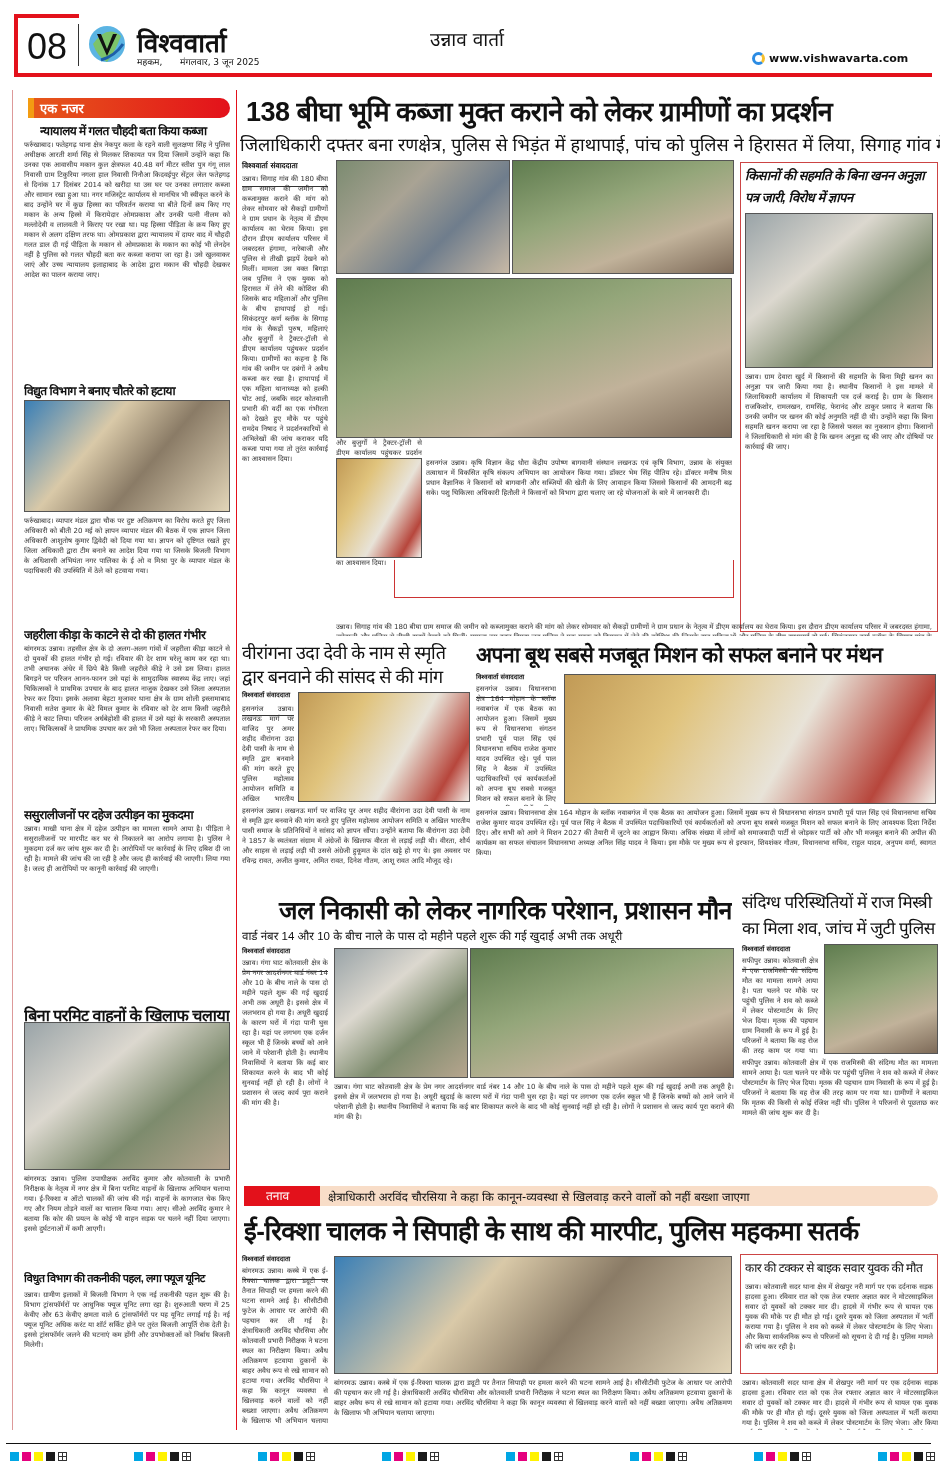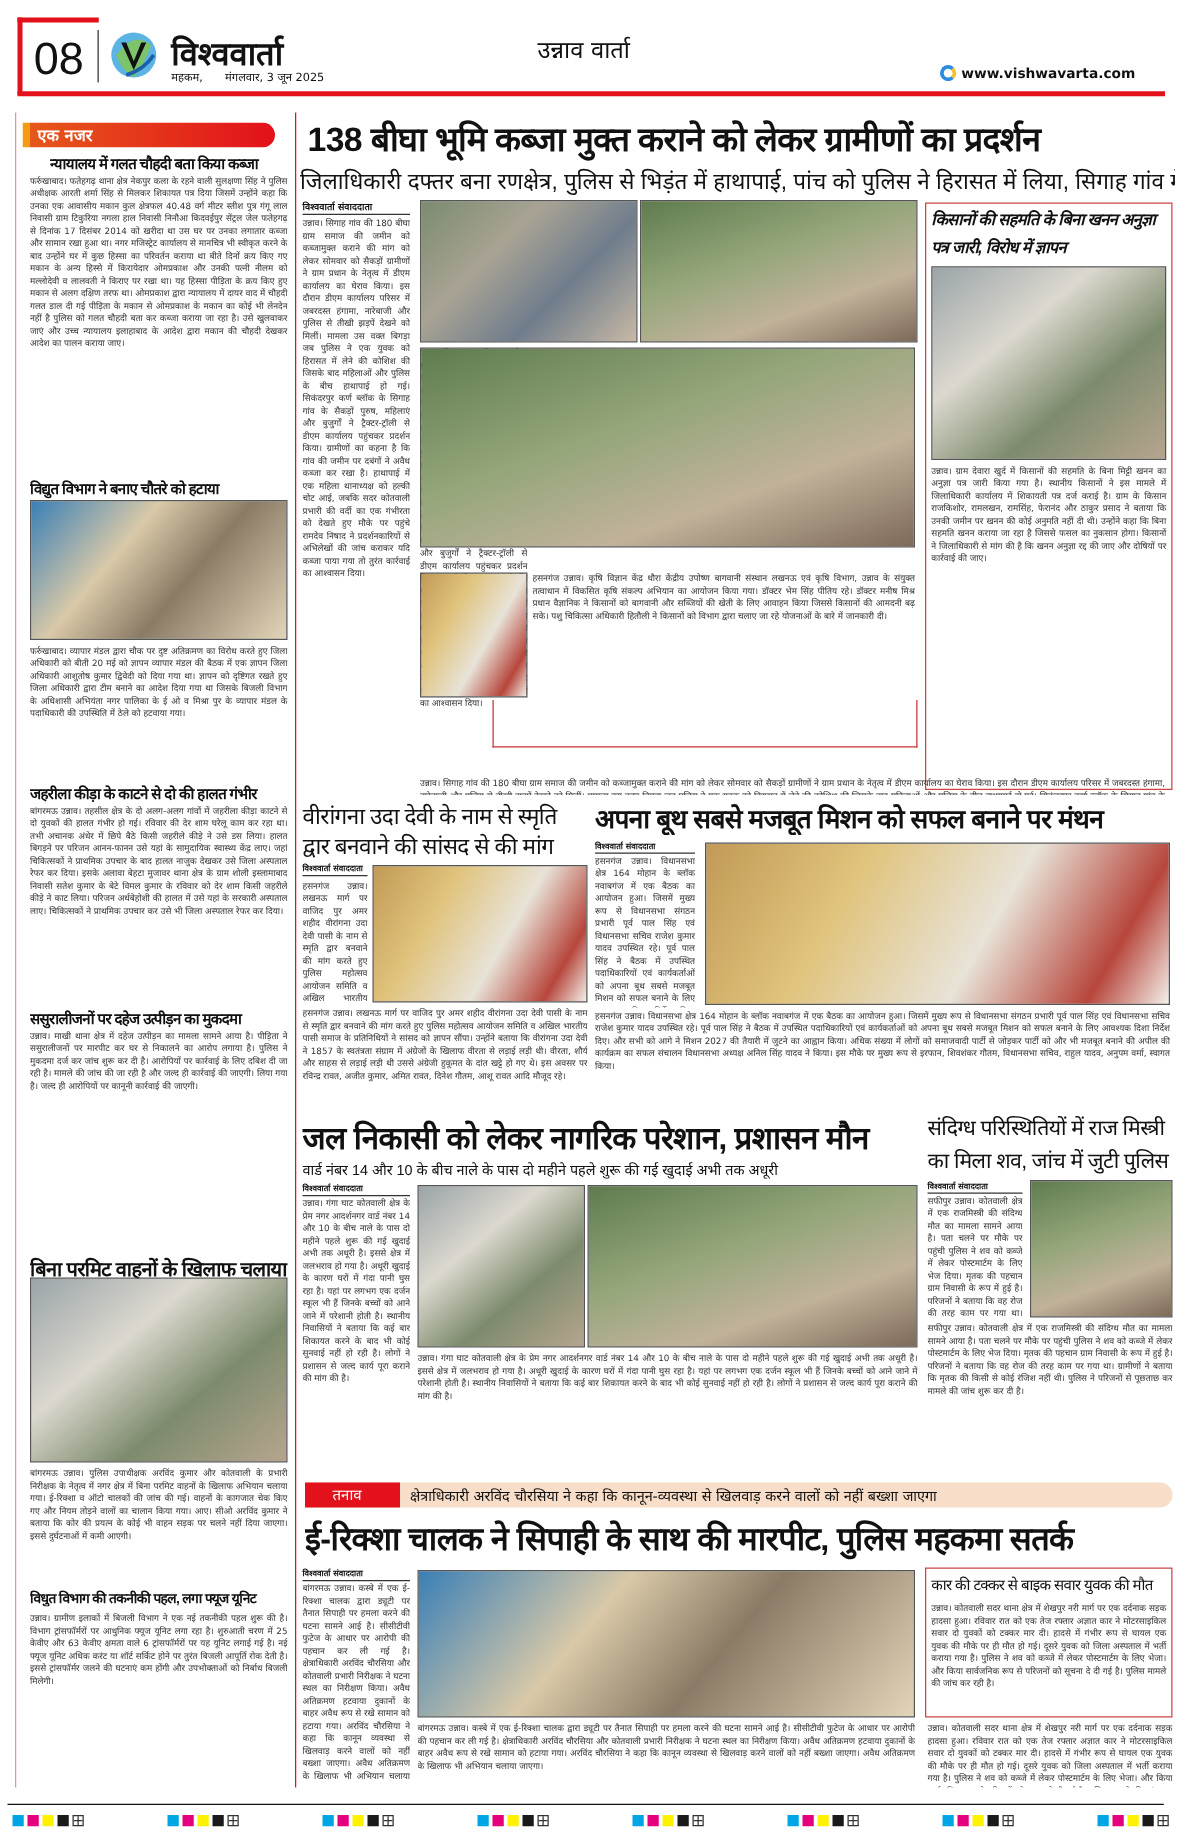--- a/index.html
+++ b/index.html
@@ -6,21 +6,21 @@
   body{width:945px;height:1474px;background:#fff;font-family:"DejaVu Sans",sans-serif;color:#111;position:relative;overflow:hidden}
   .abs{position:absolute}
   .txt{font-size:7px;line-height:10px;color:#333;text-align:justify;overflow:hidden}
   .photo{background:linear-gradient(135deg,#7b8b70 0%,#a9a394 35%,#6f7d8c 65%,#c8b9a6 100%);border:1px solid #555}
   .photo.p2{background:linear-gradient(160deg,#5f7c4f 0%,#94a67a 40%,#c1b29a 70%,#7d6a58 100%)}
   .photo.p3{background:linear-gradient(120deg,#c19a56 0%,#e0c37c 30%,#e8e3d8 60%,#b7463c 85%,#f3f0ea 100%)}
   .photo.p4{background:linear-gradient(140deg,#9aa4a8 0%,#dcd8cf 35%,#7d8b6d 65%,#b6a58e 100%)}
   .photo.p5{background:linear-gradient(130deg,#3a7fb6 0%,#d9c9a8 35%,#8a7b66 60%,#e2d5b8 100%)}
   .hl{font-family:"Liberation Sans",sans-serif;font-weight:bold;color:#111;letter-spacing:-0.5px;white-space:nowrap;overflow:hidden}
   .sub{font-family:"Liberation Sans",sans-serif;color:#111;white-space:nowrap;overflow:hidden}
-  .byline{font-size:7.5px;font-weight:bold;color:#111;border-bottom:1px solid #333;padding-bottom:1px}
+  .byline{font-size:7.5px;font-weight:bold;color:#111;border-bottom:1px solid #333;padding-bottom:16px}
   .vrule{position:absolute;width:1px;background:#c33}
   .cmyk{display:flex;gap:3px;align-items:center}
   .cmyk span{width:9px;height:9px;display:inline-block}
 </style>
 </head>
 <body>
 
 <header>
   <div class="abs" style="left:14px;top:14px;width:65px;height:62px;border-left:4px solid #e3111b;border-top:4px solid #e3111b;"></div>
   <div class="abs" style="left:27px;top:26px;font-family:'Liberation Sans',sans-serif;font-size:36px;color:#111;">08</div>
@@ -40,21 +40,21 @@
   <div class="abs" style="left:430px;top:26px;font-size:19px;">उन्नाव वार्ता</div>
   <div class="abs" style="left:752px;top:52px;font-size:11px;font-weight:bold;display:flex;align-items:center;gap:4px">
     <span style="display:inline-block;width:13px;height:13px;border-radius:50%;border:3px solid #2b8be3;border-right-color:#f6c02c;"></span>
     <span>www.vishwavarta.com</span>
   </div>
   <div class="abs" style="left:14px;top:73px;width:918px;height:4px;background:#e3111b;"></div>
 </header>
 
 <aside>
   <div class="vrule" style="left:12px;top:90px;height:1340px;background:#d99;"></div>
-  <div class="abs" style="left:18px;top:98px;width:202px;height:20px;background:linear-gradient(90deg,#e6571a,#e3111b);border-radius:0 10px 10px 0;border-left:6px solid #f39c12;">
+  <div class="abs" style="left:28px;top:98px;width:202px;height:20px;background:linear-gradient(90deg,#e6571a,#e3111b);border-radius:0 10px 10px 0;border-left:6px solid #f39c12;">
     <span style="color:#fff;font-weight:bold;font-size:13px;padding-left:6px;line-height:20px;">एक नजर</span>
   </div>
 
   <div class="abs hl" style="left:40px;top:122px;font-size:12px;width:206px;">न्यायालय में गलत चौहदी बता किया कब्जा</div>
   <div class="abs txt" style="left:24px;top:140px;width:206px;height:240px;">फर्रुखाबाद। फतेहगढ़ थाना क्षेत्र नेकपुर कला के रहने वाली सुलक्षणा सिंह ने पुलिस अधीक्षक आरती शर्मा सिंह से मिलकर शिकायत पत्र दिया जिसमें उन्होंने कहा कि उनका एक आवासीय मकान कुल क्षेत्रफल 40.48 वर्ग मीटर स्तीश पुत्र गंगू लाल निवासी ग्राम टिकुरिया नगला हाल निवासी निनौआ किदवईपुर सेंट्रल जेल फतेहगढ़ से दिनांक 17 दिसंबर 2014 को खरीदा था उस घर पर उनका लगातार कब्जा और सामान रखा हुआ था। नगर मजिस्ट्रेट कार्यालय से मानचित्र भी स्वीकृत करने के बाद उन्होंने घर में कुछ हिस्सा का परिवर्तन कराया था बीते दिनों क्रय किए गए मकान के अन्य हिस्से में किरायेदार ओमप्रकाश और उनकी पत्नी नीलम को मल्लोदेवी व लालवती ने किराए पर रखा था। यह हिस्सा पीड़िता के क्रय किए हुए मकान से अलग दक्षिण तरफ था। ओमप्रकाश द्वारा न्यायालय में दायर वाद में चौहदी गलत डाल दी गई पीड़िता के मकान से ओमप्रकाश के मकान का कोई भी लेनदेन नहीं है पुलिस को गलत चौहदी बता कर कब्जा कराया जा रहा है। उसे खुलवाकर जाएं और उच्च न्यायालय इलाहाबाद के आदेश द्वारा मकान की चौहदी देखकर आदेश का पालन कराया जाए।</div>
 
   <div class="abs hl" style="left:24px;top:382px;font-size:12px;width:206px;">विद्युत विभाग ने बनाए चौतरे को हटाया</div>
   <div class="abs photo p5" style="left:24px;top:400px;width:206px;height:112px;"></div>
   <div class="abs txt" style="left:24px;top:516px;width:206px;height:108px;">फर्रुखाबाद। व्यापार मंडल द्वारा चौक पर दुष्ट अतिक्रमण का विरोध करते हुए जिला अधिकारी को बीती 20 मई को ज्ञापन व्यापार मंडल की बैठक में एक ज्ञापन जिला अधिकारी आशुतोष कुमार द्विवेदी को दिया गया था। ज्ञापन को दृष्टिगत रखते हुए जिला अधिकारी द्वारा टीम बनाने का आदेश दिया गया था जिसके बिजली विभाग के अधिशासी अभियंता नगर पालिका के ई ओ व मिश्रा पुर के व्यापार मंडल के पदाधिकारी की उपस्थिति में ठेले को हटवाया गया।</div>
 
@@ -109,21 +109,21 @@
 
 <section>
   <div class="abs hl" style="left:476px;top:640px;font-size:21px;width:460px;">अपना बूथ सबसे मजबूत मिशन को सफल बनाने पर मंथन</div>
   <div class="abs byline" style="left:476px;top:672px;width:80px;font-size:6.5px;">विश्ववार्ता संवाददाता</div>
   <div class="abs txt" style="left:476px;top:684px;width:80px;height:122px;">हसनगंज उन्नाव। विधानसभा क्षेत्र 164 मोहान के ब्लॉक नवाबगंज में एक बैठक का आयोजन हुआ। जिसमें मुख्य रूप से विधानसभा संगठन प्रभारी पूर्व पाल सिंह एवं विधानसभा सचिव राजेश कुमार यादव उपस्थित रहे। पूर्व पाल सिंह ने बैठक में उपस्थित पदाधिकारियों एवं कार्यकर्ताओं को अपना बूथ सबसे मजबूत मिशन को सफल बनाने के लिए आवश्यक दिशा निर्देश दिए। और सभी को आगे ने मिशन 2027 की तैयारी में जुटने का आह्वान किया। अधिक संख्या में लोगों को समाजवादी पार्टी से जोड़कर पार्टी को और भी मजबूत बनाने की अपील की कार्यक्रम का सफल संचालन विधानसभा अध्यक्ष अनिल सिंह यादव ने किया। इस मौके पर मुख्य रूप से इरफान, शिवशंकर गौतम, विधानसभा सचिव, राहुल यादव, अनुपम वर्मा, स्वागत किया।</div>
   <div class="abs photo p3" style="left:564px;top:674px;width:372px;height:130px;"></div>
   <div class="abs txt" style="left:476px;top:808px;width:460px;height:76px;">हसनगंज उन्नाव। विधानसभा क्षेत्र 164 मोहान के ब्लॉक नवाबगंज में एक बैठक का आयोजन हुआ। जिसमें मुख्य रूप से विधानसभा संगठन प्रभारी पूर्व पाल सिंह एवं विधानसभा सचिव राजेश कुमार यादव उपस्थित रहे। पूर्व पाल सिंह ने बैठक में उपस्थित पदाधिकारियों एवं कार्यकर्ताओं को अपना बूथ सबसे मजबूत मिशन को सफल बनाने के लिए आवश्यक दिशा निर्देश दिए। और सभी को आगे ने मिशन 2027 की तैयारी में जुटने का आह्वान किया। अधिक संख्या में लोगों को समाजवादी पार्टी से जोड़कर पार्टी को और भी मजबूत बनाने की अपील की कार्यक्रम का सफल संचालन विधानसभा अध्यक्ष अनिल सिंह यादव ने किया। इस मौके पर मुख्य रूप से इरफान, शिवशंकर गौतम, विधानसभा सचिव, राहुल यादव, अनुपम वर्मा, स्वागत किया।</div>
 </section>
 
 <section>
-  <div class="abs hl" style="left:242px;top:892px;font-size:25px;width:490px;">जल निकासी को लेकर नागरिक परेशान, प्रशासन मौन</div>
+  <div class="abs hl" style="left:242px;top:892px;font-size:25px;width:490px;text-align:right;">जल निकासी को लेकर नागरिक परेशान, प्रशासन मौन</div>
   <div class="abs sub" style="left:242px;top:928px;font-size:11.5px;width:492px;">वार्ड नंबर 14 और 10 के बीच नाले के पास दो महीने पहले शुरू की गई खुदाई अभी तक अधूरी</div>
   <div class="abs byline" style="left:242px;top:946px;width:86px;font-size:6.5px;">विश्ववार्ता संवाददाता</div>
   <div class="abs txt" style="left:242px;top:958px;width:86px;height:222px;">उन्नाव। गंगा घाट कोतवाली क्षेत्र के प्रेम नगर आदर्शनगर वार्ड नंबर 14 और 10 के बीच नाले के पास दो महीने पहले शुरू की गई खुदाई अभी तक अधूरी है। इससे क्षेत्र में जलभराव हो गया है। अधूरी खुदाई के कारण घरों में गंदा पानी घुस रहा है। यहां पर लगभग एक दर्जन स्कूल भी हैं जिनके बच्चों को आने जाने में परेशानी होती है। स्थानीय निवासियों ने बताया कि कई बार शिकायत करने के बाद भी कोई सुनवाई नहीं हो रही है। लोगों ने प्रशासन से जल्द कार्य पूरा कराने की मांग की है।</div>
   <div class="abs photo p4" style="left:334px;top:948px;width:134px;height:130px;"></div>
   <div class="abs photo p2" style="left:470px;top:948px;width:264px;height:130px;"></div>
   <div class="abs txt" style="left:334px;top:1082px;width:400px;height:96px;">उन्नाव। गंगा घाट कोतवाली क्षेत्र के प्रेम नगर आदर्शनगर वार्ड नंबर 14 और 10 के बीच नाले के पास दो महीने पहले शुरू की गई खुदाई अभी तक अधूरी है। इससे क्षेत्र में जलभराव हो गया है। अधूरी खुदाई के कारण घरों में गंदा पानी घुस रहा है। यहां पर लगभग एक दर्जन स्कूल भी हैं जिनके बच्चों को आने जाने में परेशानी होती है। स्थानीय निवासियों ने बताया कि कई बार शिकायत करने के बाद भी कोई सुनवाई नहीं हो रही है। लोगों ने प्रशासन से जल्द कार्य पूरा कराने की मांग की है।</div>
 </section>
 
 <section>
   <div class="abs hl" style="left:742px;top:890px;font-size:17px;font-weight:normal;width:196px;">संदिग्ध परिस्थितियों में राज मिस्त्री</div>

